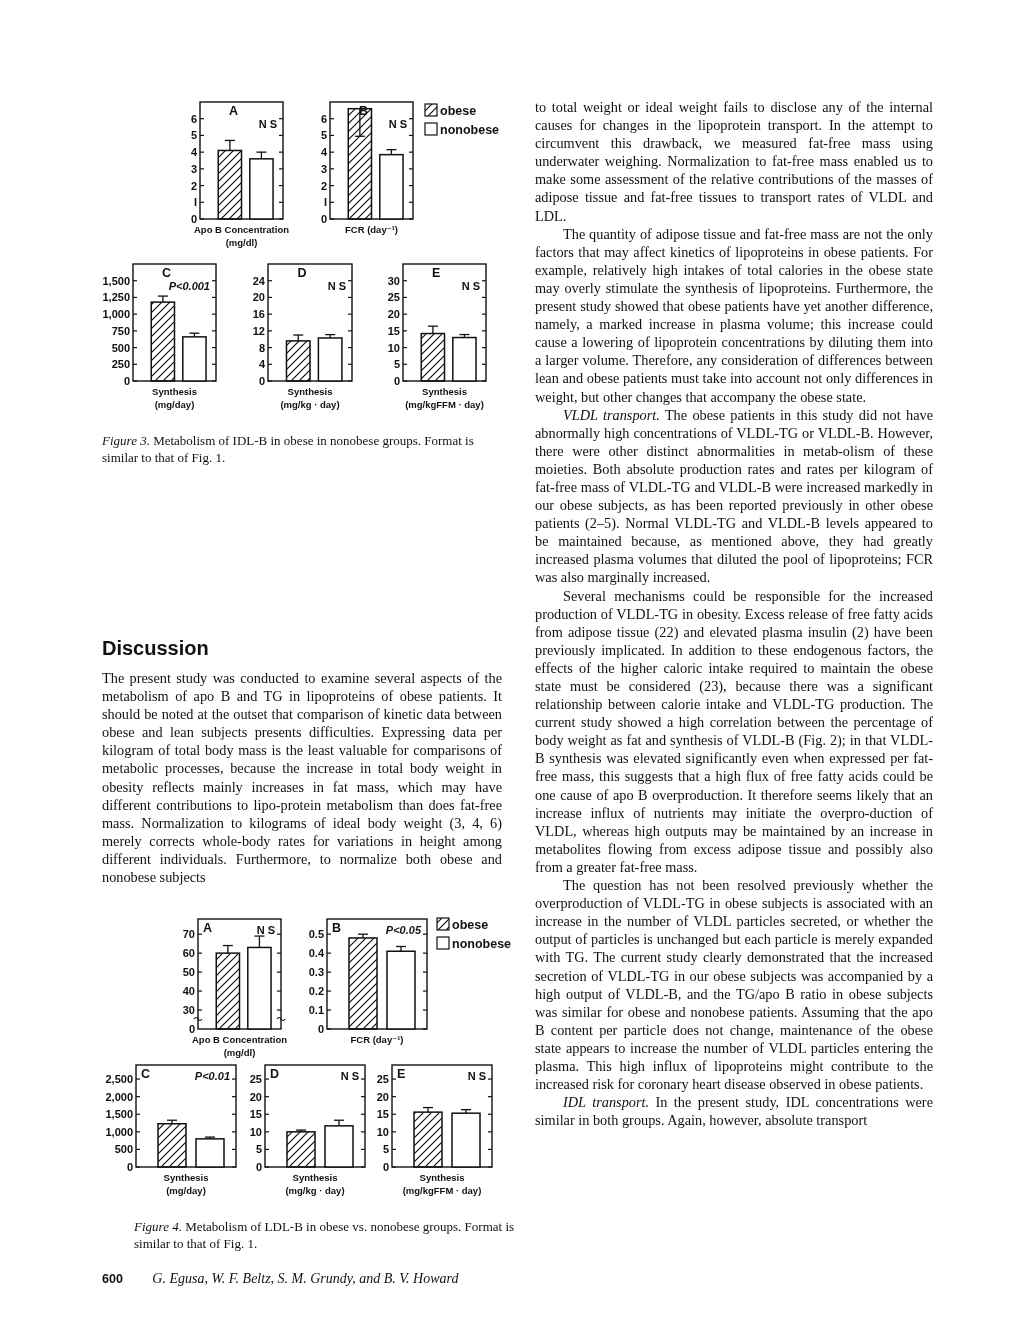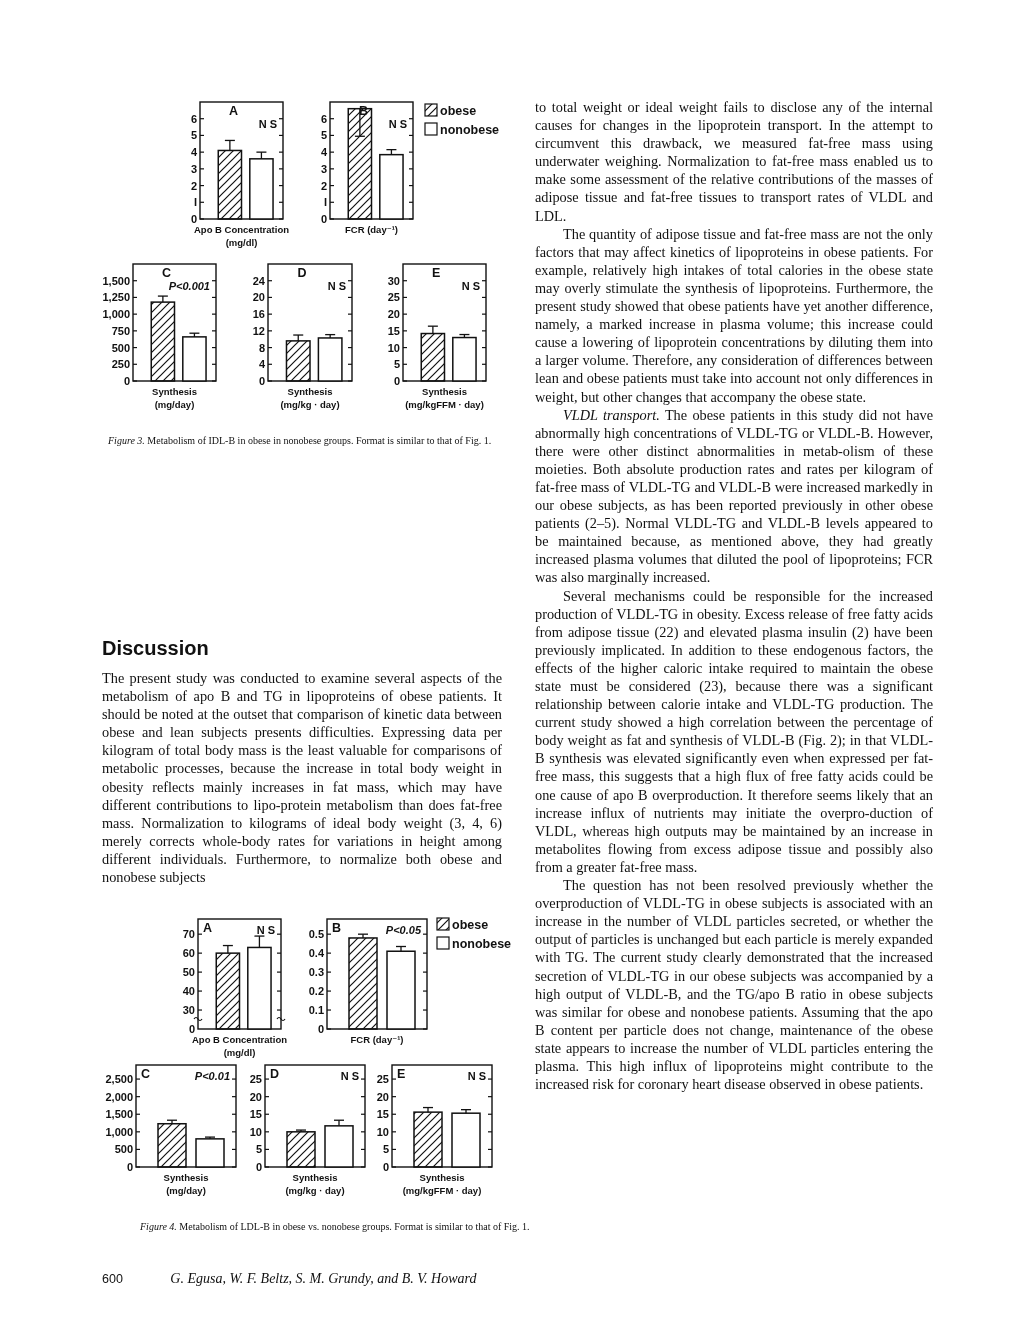--- a/index.html
+++ b/index.html
@@ -2,25 +2,25 @@
 <html><head>
 <meta charset="utf-8">
 <style>
   html,body{margin:0;padding:0;background:#fff;}
   body{width:1020px;height:1320px;position:relative;overflow:hidden;color:#111;font-family:"Liberation Serif","DejaVu Serif",serif;}
   .col{position:absolute;font-size:14.3px;line-height:18.1px;text-align:justify;}
   .col p{margin:0;}
   .col p.ind{text-indent:28px;}
   .left{left:102px;width:400px;}
   .right{left:535px;width:398px;top:98px;}
-  .caption{position:absolute;left:108px;width:400px;font-size:10px;line-height:17px;text-align:left;}
+  .caption{position:absolute;left:102px;width:400px;font-size:13px;line-height:17px;text-align:left;}
   .caption i{font-style:italic;}
   .heading{position:absolute;left:102px;top:637px;font-family:"Liberation Sans","DejaVu Sans",sans-serif;font-weight:bold;font-size:20px;}
   .footer{position:absolute;left:102px;top:1271px;font-size:14px;}
-  .footer .pg{font-family:"Liberation Sans","DejaVu Sans",sans-serif;font-weight:normal;font-size:12.5px;margin-right:44px;}
+  .footer .pg{font-family:"Liberation Sans","DejaVu Sans",sans-serif;font-weight:bold;font-size:12.5px;margin-right:26px;}
   .footer .authors{font-style:italic;}
   svg.fig{position:absolute;left:0;overflow:visible;}
   svg text{font-family:"Liberation Sans","DejaVu Sans",sans-serif;font-weight:bold;fill:#111;}
 </style>
 </head>
 <body>
 
 <svg class="fig" id="fig3" style="top:0;" width="1020" height="420">
     <defs>
       <pattern id="hatch3" patternUnits="userSpaceOnUse" width="8" height="8" patternTransform="rotate(0)">
@@ -385,13 +385,14 @@
   <span class="pg">600</span>
   <span class="authors">G. Egusa, W. F. Beltz, S. M. Grundy, and B. V. Howard</span>
 </div>
 
 <div class="col right">
   <p>to total weight or ideal weight fails to disclose any of the internal causes for changes in the lipoprotein transport. In the attempt to circumvent this drawback, we measured fat-free mass using underwater weighing. Normalization to fat-free mass enabled us to make some assessment of the relative contributions of the masses of adipose tissue and fat-free tissues to transport rates of VLDL and LDL.</p>
   <p class="ind">The quantity of adipose tissue and fat-free mass are not the only factors that may affect kinetics of lipoproteins in obese patients. For example, relatively high intakes of total calories in the obese state may overly stimulate the synthesis of lipoproteins. Furthermore, the present study showed that obese patients have yet another difference, namely, a marked increase in plasma volume; this increase could cause a lowering of lipoprotein concentrations by diluting them into a larger volume. Therefore, any consideration of differences between lean and obese patients must take into account not only differences in weight, but other changes that accompany the obese state.</p>
   <p class="ind"><i>VLDL transport.</i><span> The obese patients in this study did not have abnormally high concentrations of VLDL-TG or VLDL-B. However, there were other distinct abnormalities in metab-olism of these moieties. Both absolute production rates and rates per kilogram of fat-free mass of VLDL-TG and VLDL-B were increased markedly in our obese subjects, as has been reported previously in other obese patients (2–5). Normal VLDL-TG and VLDL-B levels appeared to be maintained because, as mentioned above, they had greatly increased plasma volumes that diluted the pool of lipoproteins; FCR was also marginally increased.</span></p>
   <p class="ind">Several mechanisms could be responsible for the increased production of VLDL-TG in obesity. Excess release of free fatty acids from adipose tissue (22) and elevated plasma insulin (2) have been previously implicated. In addition to these endogenous factors, the effects of the higher caloric intake required to maintain the obese state must be considered (23), because there was a significant relationship between calorie intake and VLDL-TG production. The current study showed a high correlation between the percentage of body weight as fat and synthesis of VLDL-B (Fig. 2); in that VLDL-B synthesis was elevated significantly even when expressed per fat-free mass, this suggests that a high flux of free fatty acids could be one cause of apo B overproduction. It therefore seems likely that an increase influx of nutrients may initiate the overpro-duction of VLDL, whereas high outputs may be maintained by an increase in metabolites flowing from excess adipose tissue and possibly also from a greater fat-free mass.</p>
   <p class="ind">The question has not been resolved previously whether the overproduction of VLDL-TG in obese subjects is associated with an increase in the number of VLDL particles secreted, or whether the output of particles is unchanged but each particle is merely expanded with TG. The current study clearly demonstrated that the increased secretion of VLDL-TG in our obese subjects was accompanied by a high output of VLDL-B, and the TG/apo B ratio in obese subjects was similar for obese and nonobese patients. Assuming that the apo B content per particle does not change, maintenance of the obese state appears to increase the number of VLDL particles entering the plasma. This high influx of lipoproteins might contribute to the increased risk for coronary heart disease observed in obese patients.</p>
+  <p class="ind"><i>IDL transport.</i><span> In the present study, IDL concentrations were similar in both groups. Again, however, absolute transport</span></p>
 </div>
 
 </body></html>

